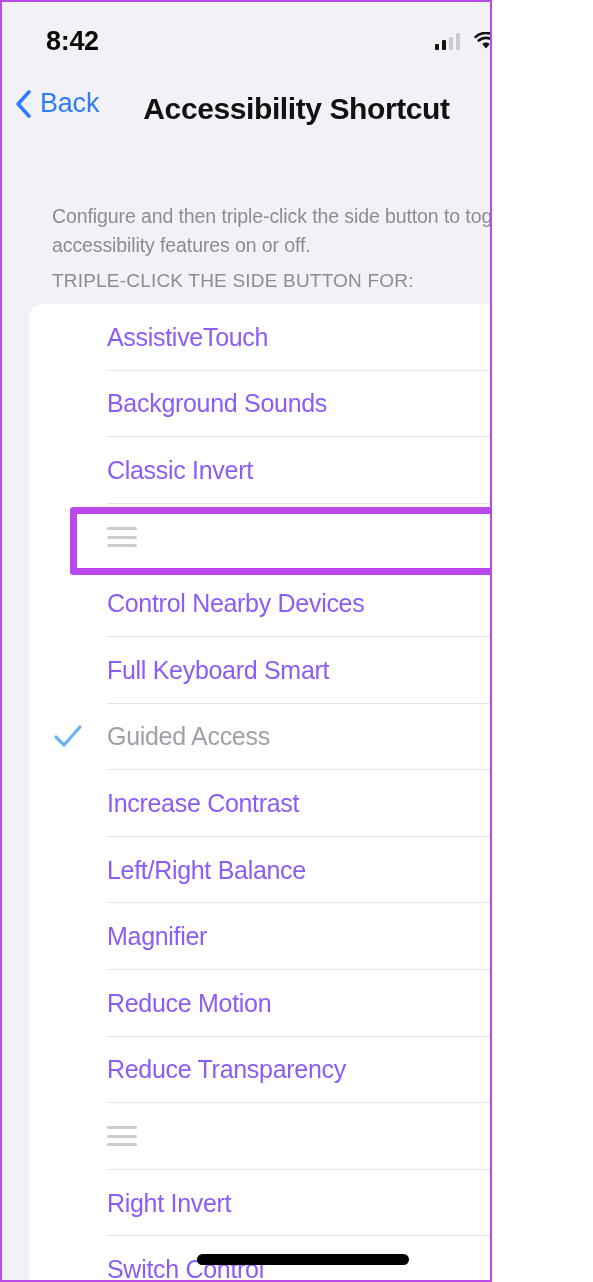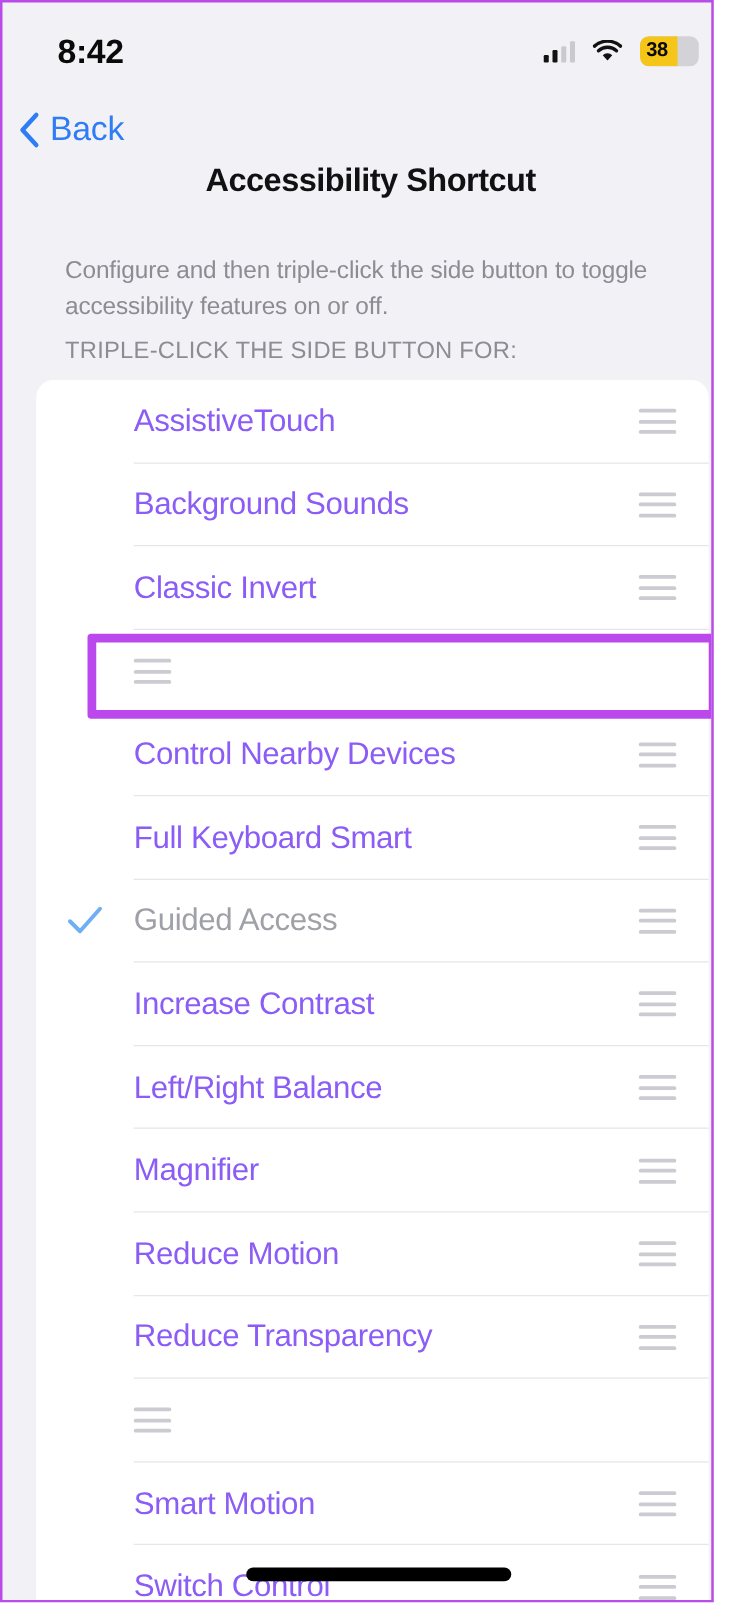--- a/index.html
+++ b/index.html
@@ -4,21 +4,21 @@
 <style>
   * { margin:0; padding:0; box-sizing:border-box; }
   html, body {
     width:593px; height:1282px;
     background:#ffffff;
     font-family:"Liberation Sans", sans-serif;
     -webkit-font-smoothing:antialiased;
   }
   #screen {
     position:relative;
-    width:571px; height:1282px;
+    width:492px; height:1282px;
     background:#F2F1F5;
     border:2px solid #B94CE8;
     overflow:hidden;
   }
 
   
   #status-bar {
     position:absolute; left:0; top:0; width:589px; height:70px;
   }
   #status-time {
@@ -66,23 +66,22 @@
     display:flex; align-items:center; gap:8px;
     cursor:pointer;
   }
   #back-button .chev { width:18px; height:30px; }
   #back-label {
     font-size:27px; color:#2E7CF6; letter-spacing:-0.2px;
   }
   #nav-title {
     position:absolute; left:0; right:0; top:18px;
     text-align:center;
-    font-size:26px; font-weight:bold; color:#111114;
+    font-size:30px; font-weight:bold; color:#111114;
     letter-spacing:-0.4px;
-    margin-top:37px;
   }
 
   
   #description {
     position:absolute; left:50px; top:200px; width:500px;
     font-size:19.5px; line-height:29px; color:#8C8C93;
     letter-spacing:-0.1px;
   }
   #section-header {
     position:absolute; left:50px; top:268px;
@@ -323,21 +322,21 @@
         <div class="check-slot"></div>
         <div class="handle">
           <span></span>
           <span></span>
           <span></span>
         </div>
         <div class="sep"></div>
       </div>
       <div class="row">
         <div class="check-slot"></div>
-        <div class="label">Smart Motion</div>
+        <div class="label">Right Invert</div>
         <div class="handle">
           <span></span>
           <span></span>
           <span></span>
         </div>
         <div class="sep"></div>
       </div>
       <div class="row">
         <div class="check-slot"></div>
         <div class="label">Switch Control</div>

